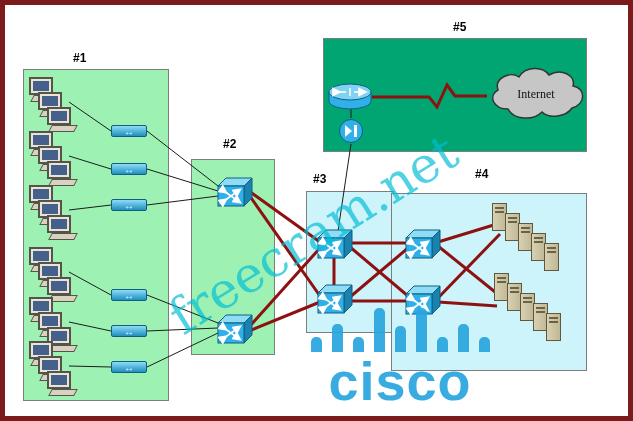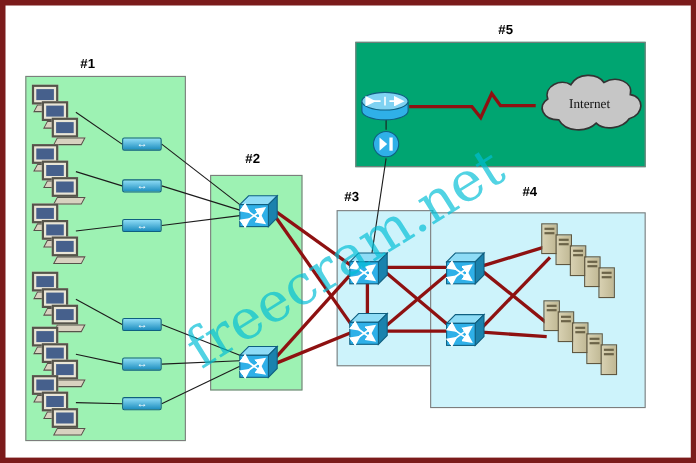--- a/index.html
+++ b/index.html
@@ -217,14 +217,28 @@
   <div class="srvgrp" style="left:489px;top:268px">
     <div class="srv" style="left:0;top:0"></div>
     <div class="srv" style="left:13px;top:10px"></div>
     <div class="srv" style="left:26px;top:20px"></div>
     <div class="srv" style="left:39px;top:30px"></div>
     <div class="srv" style="left:52px;top:40px"></div>
   </div>
 
   <div class="watermark">freecram.net</div>
 
+  <div class="cisco">
+    <div class="bars">
+      <i style="height:15px"></i>
+      <i style="height:28px"></i>
+      <i style="height:15px"></i>
+      <i style="height:44px"></i>
+      <i style="height:26px"></i>
+      <i style="height:44px"></i>
+      <i style="height:15px"></i>
+      <i style="height:28px"></i>
+      <i style="height:15px"></i>
+    </div>
+    <div class="word">cisco</div>
+  </div>
 
 </div>
 
 </body></html>

